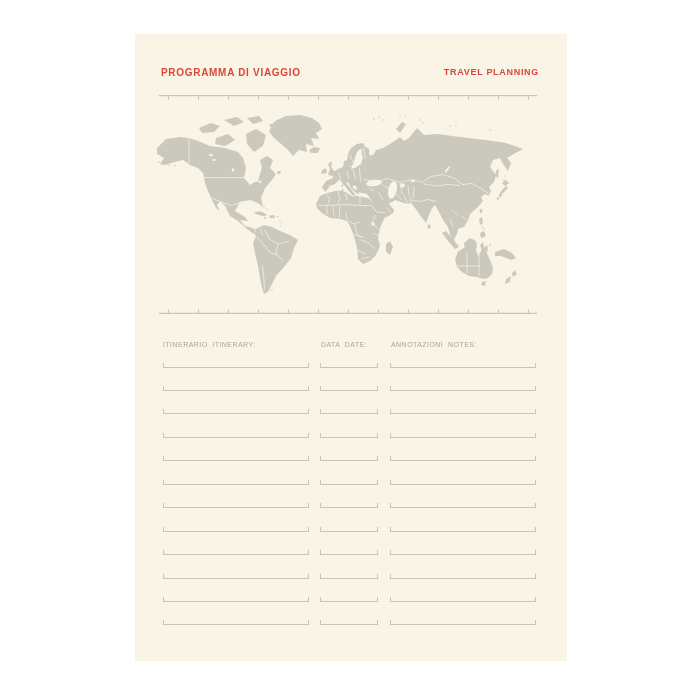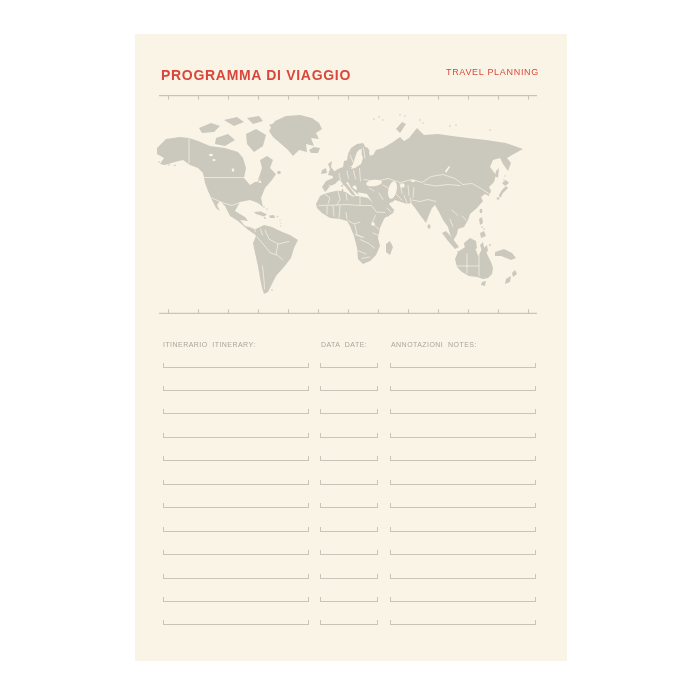--- a/index.html
+++ b/index.html
@@ -4,24 +4,24 @@
 <style>
   :root{
     --paper:#faf4e6; --ink-red:#d9473c; --line:#c7c5b8; --label:#a7a59a; --map:#cbc8bd;
   }
   *{margin:0;padding:0;box-sizing:border-box;}
   html,body{width:700px;height:700px;background:#ffffff;overflow:hidden;
     font-family:"Liberation Sans", sans-serif;}
   .canvas{position:relative;width:700px;height:700px;background:#ffffff;}
   .paper{position:absolute;left:135px;top:34px;width:432px;height:627px;background:var(--paper);}
   .title-row{position:absolute;left:26px;right:28px;top:33px;height:12px;}
-  .title-left{position:absolute;left:0;top:0;font-size:14px;letter-spacing:.7px;
+  .title-left{position:absolute;left:0;top:0;font-size:10px;letter-spacing:.7px;
     color:var(--ink-red);font-weight:700;white-space:pre;}
   .title-right{position:absolute;right:0;top:0;font-size:9px;letter-spacing:.7px;
-    color:var(--ink-red);font-weight:400;white-space:pre;}
+    color:var(--ink-red);font-weight:700;white-space:pre;}
   svg.ruler{position:absolute;left:24px;width:378px;height:7px;display:block;}
   svg.ruler.top{top:61px;}
   svg.ruler.bottom{top:273px;}
   svg.ruler line{stroke:var(--line);stroke-width:1.1;}
   svg.worldmap{position:absolute;left:15px;top:74px;width:385px;height:196px;color:var(--map);}
   .colheads{position:absolute;left:0;top:307px;width:432px;height:10px;}
   .colhead{position:absolute;top:0;font-size:7px;letter-spacing:.45px;color:var(--label);white-space:pre;}
   .colhead.c0{left:28px;} .colhead.c1{left:186px;} .colhead.c2{left:256px;}
   .rows{position:absolute;left:0;top:0;width:432px;height:627px;}
   .row{position:absolute;left:0;width:432px;height:6px;}

